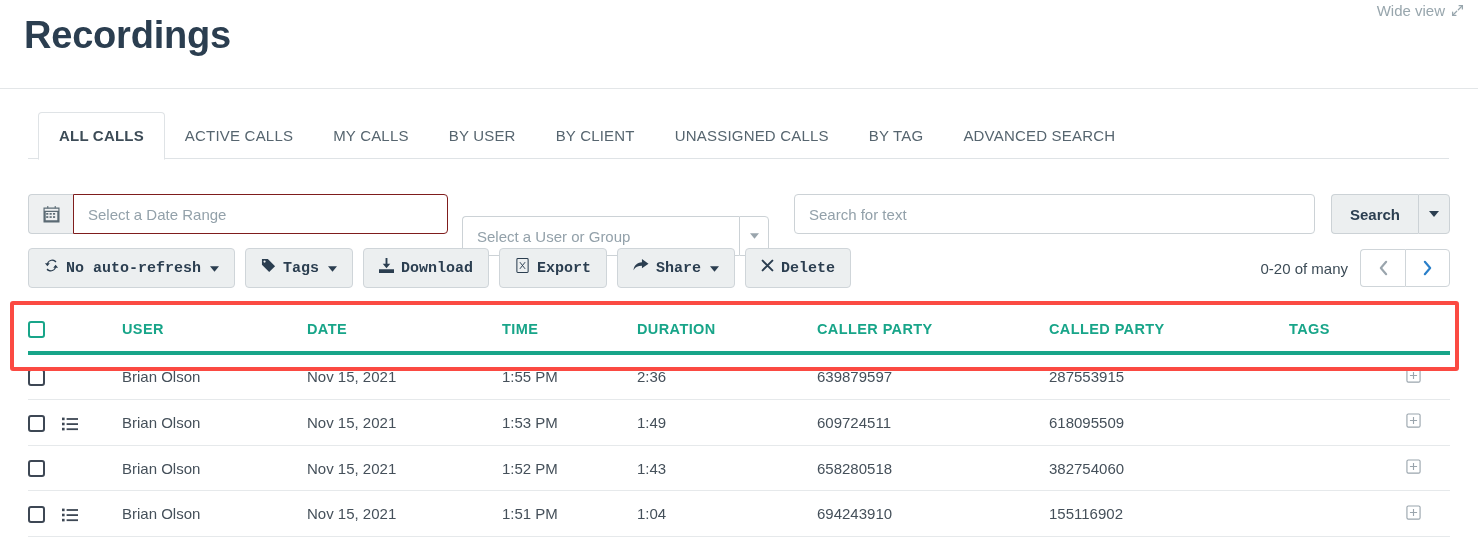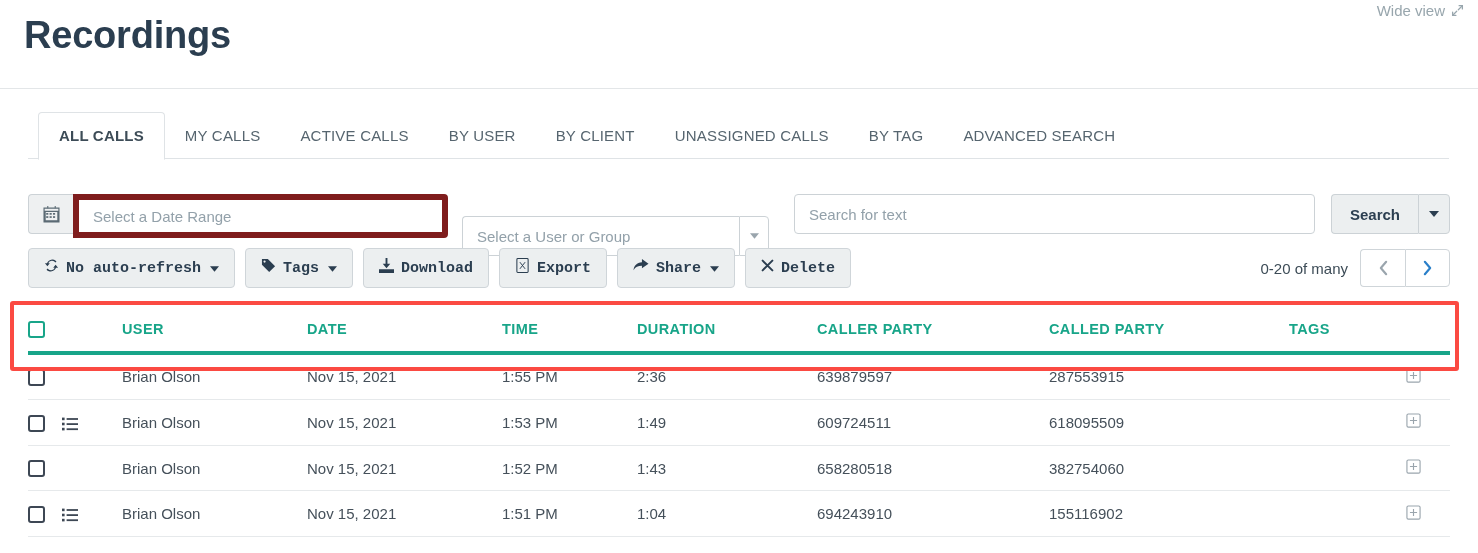--- a/index.html
+++ b/index.html
@@ -109,21 +109,21 @@
     border-right: none;
     border-radius: 4px 0 0 4px;
     display: flex;
     align-items: center;
     justify-content: center;
     color: #5b6a74;
     cursor: pointer;
   }
   .date-input {
     flex: 1;
-    border: 6px solid #7f1d1d;
+    border: 1px solid #7f1d1d;
     border-radius: 0 4px 4px 0;
     padding: 16px 14px;
     font-size: 15px;
     font-family: "Liberation Sans", sans-serif;
     color: #3d4c57;
     background: #fff;
     outline: none;
   }
   .date-input::placeholder { color: #93a1aa; }
 
@@ -332,22 +332,22 @@
           <path d="M2 14l5-5"></path>
       </svg>
     </span>
   </div>
 
   <div class="page-title">Recordings</div>
   <div class="title-divider"></div>
 
   <div class="tabs">
     <div class="tab active">ALL CALLS</div>
+    <div class="tab">ACTIVE CALLS</div>
     <div class="tab">MY CALLS</div>
-    <div class="tab">ACTIVE CALLS</div>
     <div class="tab">BY USER</div>
     <div class="tab">BY CLIENT</div>
     <div class="tab">UNASSIGNED CALLS</div>
     <div class="tab">BY TAG</div>
     <div class="tab">ADVANCED SEARCH</div>
   </div>
 
   <div class="filter-bar">
 
     <div class="date-group">

